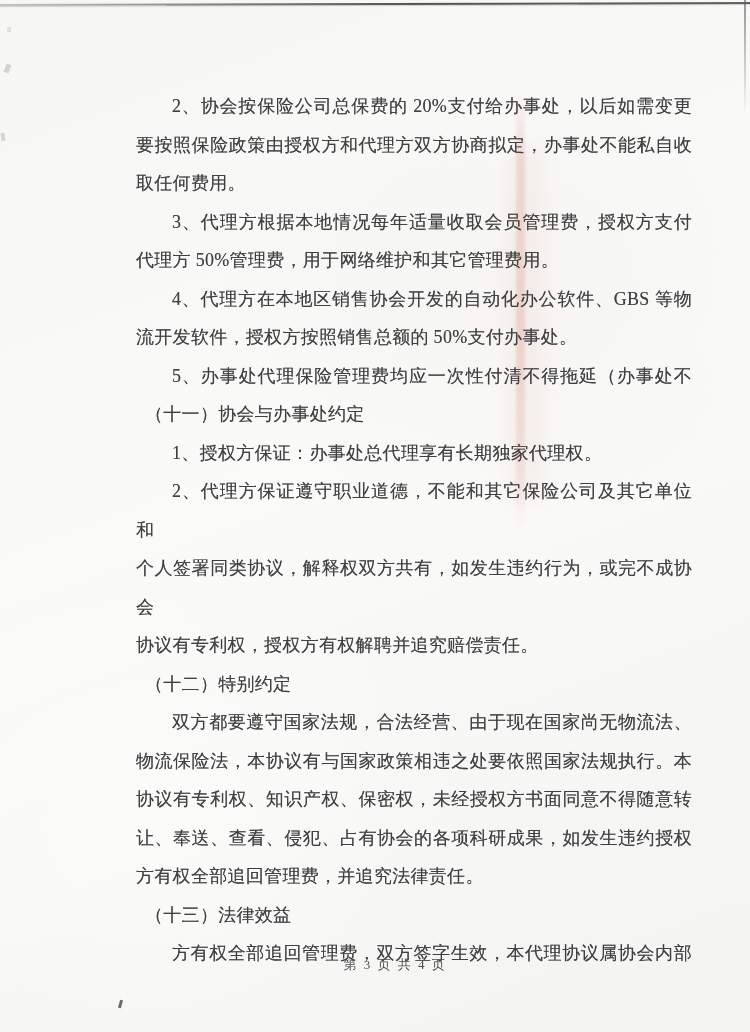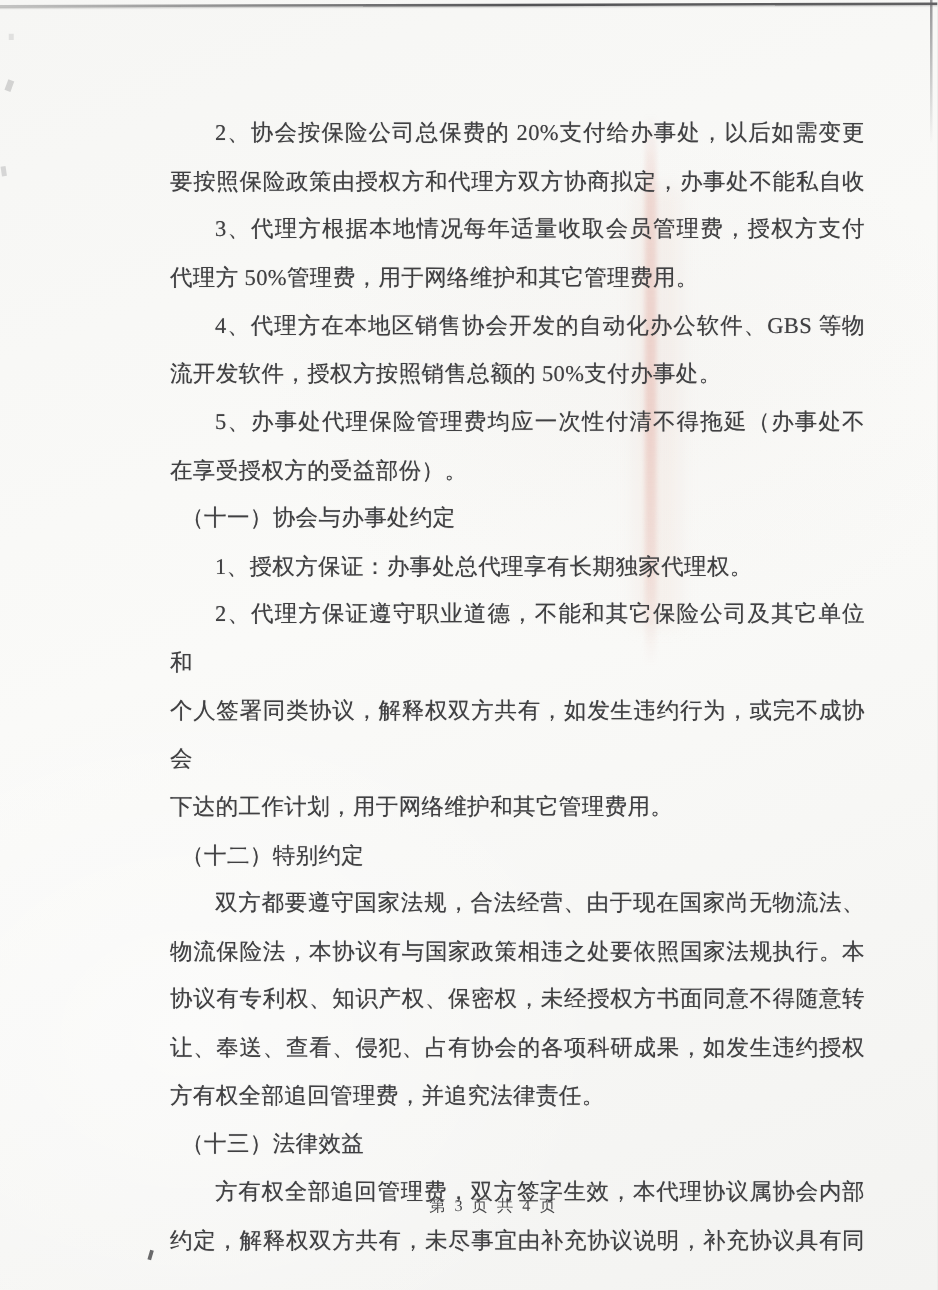--- a/index.html
+++ b/index.html
@@ -110,36 +110,35 @@
   <div class="crease-halo"></div>
   <div class="crease"></div>
   <div class="speck speck-a"></div>
   <div class="speck speck-b"></div>
   <div class="speck speck-c"></div>
   <div class="speck speck-d"></div>
 
   <div class="content">
       <div class="line para-start fill">2、协会按保险公司总保费的 20%支付给办事处，以后如需变更</div>
       <div class="line body fill">要按照保险政策由授权方和代理方双方协商拟定，办事处不能私自收</div>
+      <div class="line body">取任何费用。</div>
       <div class="line para-start fill">3、代理方根据本地情况每年适量收取会员管理费，授权方支付</div>
       <div class="line body">代理方 50%管理费，用于网络维护和其它管理费用。</div>
       <div class="line para-start fill">4、代理方在本地区销售协会开发的自动化办公软件、GBS 等物</div>
       <div class="line body">流开发软件，授权方按照销售总额的 50%支付办事处。</div>
       <div class="line para-start fill">5、办事处代理保险管理费均应一次性付清不得拖延（办事处不</div>
-      <div class="line body">在享受授权方的受益部份）。</div>
       <div class="line section">（十一）协会与办事处约定</div>
       <div class="line para-start">1、授权方保证：办事处总代理享有长期独家代理权。</div>
       <div class="line para-start fill">2、代理方保证遵守职业道德，不能和其它保险公司及其它单位和</div>
       <div class="line body fill">个人签署同类协议，解释权双方共有，如发生违约行为，或完不成协会</div>
-      <div class="line body">下达的工作计划，用于网络维护和其它管理费用。</div>
+      <div class="line body">协议有专利权，授权方有权解聘并追究赔偿责任。</div>
       <div class="line section">（十二）特别约定</div>
       <div class="line para-start fill">双方都要遵守国家法规，合法经营、由于现在国家尚无物流法、</div>
       <div class="line body fill">物流保险法，本协议有与国家政策相违之处要依照国家法规执行。本</div>
       <div class="line body fill">协议有专利权、知识产权、保密权，未经授权方书面同意不得随意转</div>
       <div class="line body fill">让、奉送、查看、侵犯、占有协会的各项科研成果，如发生违约授权</div>
       <div class="line body">方有权全部追回管理费，并追究法律责任。</div>
       <div class="line section">（十三）法律效益</div>
       <div class="line para-start fill">方有权全部追回管理费，双方签字生效，本代理协议属协会内部</div>
-      <div class="line body fill">约定，解释权双方共有，未尽事宜由补充协议说明，补充协议具有同</div>
     </div>
 
   <div class="footer">第 3 页 共 4 页</div>
 </div>
 
 </body></html>

